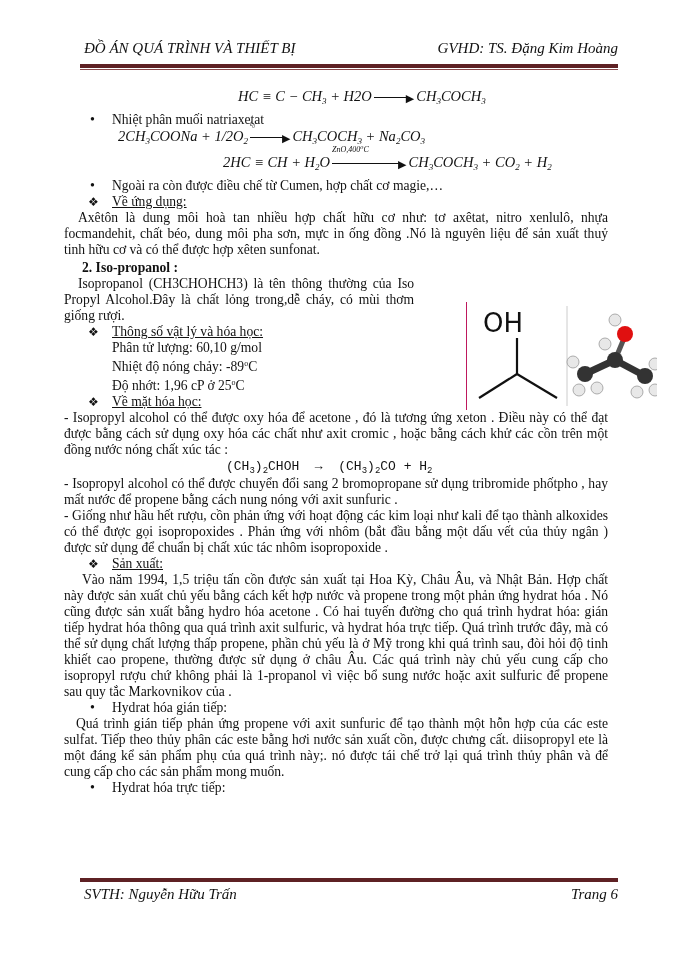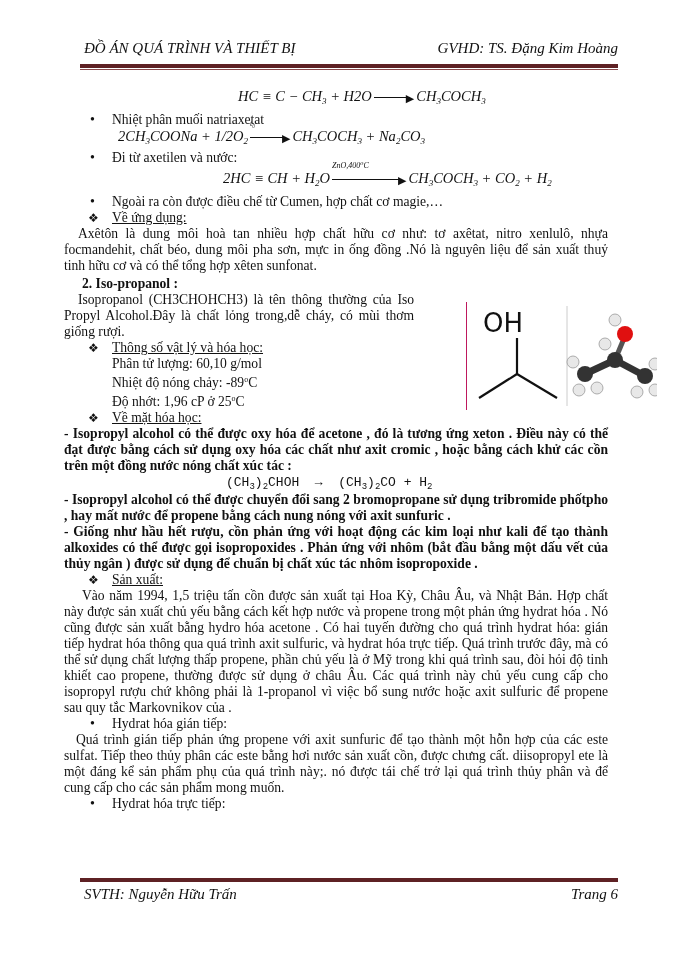--- a/index.html
+++ b/index.html
@@ -32,21 +32,21 @@
   .eq .arrow .hd { display: inline-block; vertical-align: middle; margin-left: -4px;
                    font-style: normal; font-size: 11px; }
 
   .bullet { position: relative; padding-left: 34px; }
   .bullet::before { content: "\2022"; position: absolute; left: 12px; top: 0; font-size: 14px; }
   .dia { position: relative; padding-left: 34px; }
   .dia .mark { position: absolute; left: 10px; top: 0; font-size: 12px; }
   .u { text-decoration: underline; }
 
   .para { text-align: justify; text-indent: 14px; }
-  .para.noind { text-indent: 0; font-weight: bold; }
+  .para.noind { text-indent: 0; }
 
   .figure { position: absolute; left: 466px; top: 302px; width: 190px; height: 108px;
             border-left: 1px solid #be185d; }
   .sidebox { width: 365px; }
 
   .mono { font-family: "Liberation Mono", "DejaVu Sans Mono", monospace; font-size: 13px; }
   .mono sub { font-size: 9px; vertical-align: -3px; }
   sup.deg { font-size: 8px; vertical-align: 5px; }
 </style>
 </head>
@@ -67,35 +67,32 @@
       <span>HC ≡ C − CH</span><sub>3</sub><span> + H2O</span><span class="arrow"><span class="ln"></span><span class="hd">▶</span></span><span>CH</span><sub>3</sub><span>COCH</span><sub>3</sub>
     </div>
 
     <div class="bullet" style="margin-top:2px;">
       <span>Nhiệt phân muối natriaxetat</span>
     </div>
     <div class="eq" style="padding-left:40px; height:22px;">
       <span>2CH</span><sub>3</sub><span>COONa + 1/2O</span><sub>2</sub><span class="arrow"><span class="lbl">t₀</span><span class="ln"></span><span class="hd">▶</span></span><span>CH</span><sub>3</sub><span>COCH</span><sub>3</sub><span> + Na</span><sub>2</sub><span>CO</span><sub>3</sub>
     </div>
 
-    <div class="bullet">
-      <span>Đi từ axetilen và nước:</span>
-    </div>
     <div class="eq" style="padding-left:145px; height:24px; padding-top:4px;">
       <span>2HC ≡ CH + H</span><sub>2</sub><span>O</span><span class="arrow"><span class="lbl">ZnO,400⁰C</span><span class="ln" style="width:70px;"></span><span class="hd">▶</span></span><span>CH</span><sub>3</sub><span>COCH</span><sub>3</sub><span> + CO</span><sub>2</sub><span> + H</span><sub>2</sub>
     </div>
 
     <div class="bullet">
       <span>Ngoài ra còn được điều chế từ Cumen, hợp chất cơ magie,…</span>
     </div>
     <div class="dia">
       <span class="mark">❖</span>
       <span class="u">Về ứng dụng:</span>
     </div>
-    <div class="para" style="margin-left:-14px; width:544px;">Axêtôn là dung môi hoà tan nhiều hợp chất hữu cơ như: tơ axêtat, nitro xenlulô, nhựa focmandehit, chất béo, dung môi pha sơn, mực in ống đồng .Nó là nguyên liệu để sản xuất thuỷ tinh hữu cơ và có thể tổng hợp xêten sunfonat.</div>
+    <div class="para" style="margin-left:-14px; width:544px;">Axêtôn là dung môi hoà tan nhiều hợp chất hữu cơ như: tơ axêtat, nitro xenlulô, nhựa focmandehit, chất béo, dung môi pha sơn, mực in ống đồng .Nó là nguyên liệu để sản xuất thuỷ tinh hữu cơ và có thể được hợp xêten sunfonat.</div>
 
     <div style="font-weight:bold; padding-left:4px; margin-top:2px;">2.  Iso-propanol :</div>
     <div class="para sidebox" style="margin-left:-14px; width:350px;">Isopropanol (CH3CHOHCH3) là tên thông thường của Iso Propyl Alcohol.Đây là chất lỏng trong,dễ cháy, có mùi thơm giống rượi.</div>
 
     <div class="dia">
       <span class="mark">❖</span>
       <span class="u">Thông số vật lý và hóa học:</span>
     </div>
     <div style="padding-left:34px;">
       <div><span>Phân tử lượng: </span><span>60,10 g/mol</span></div>

